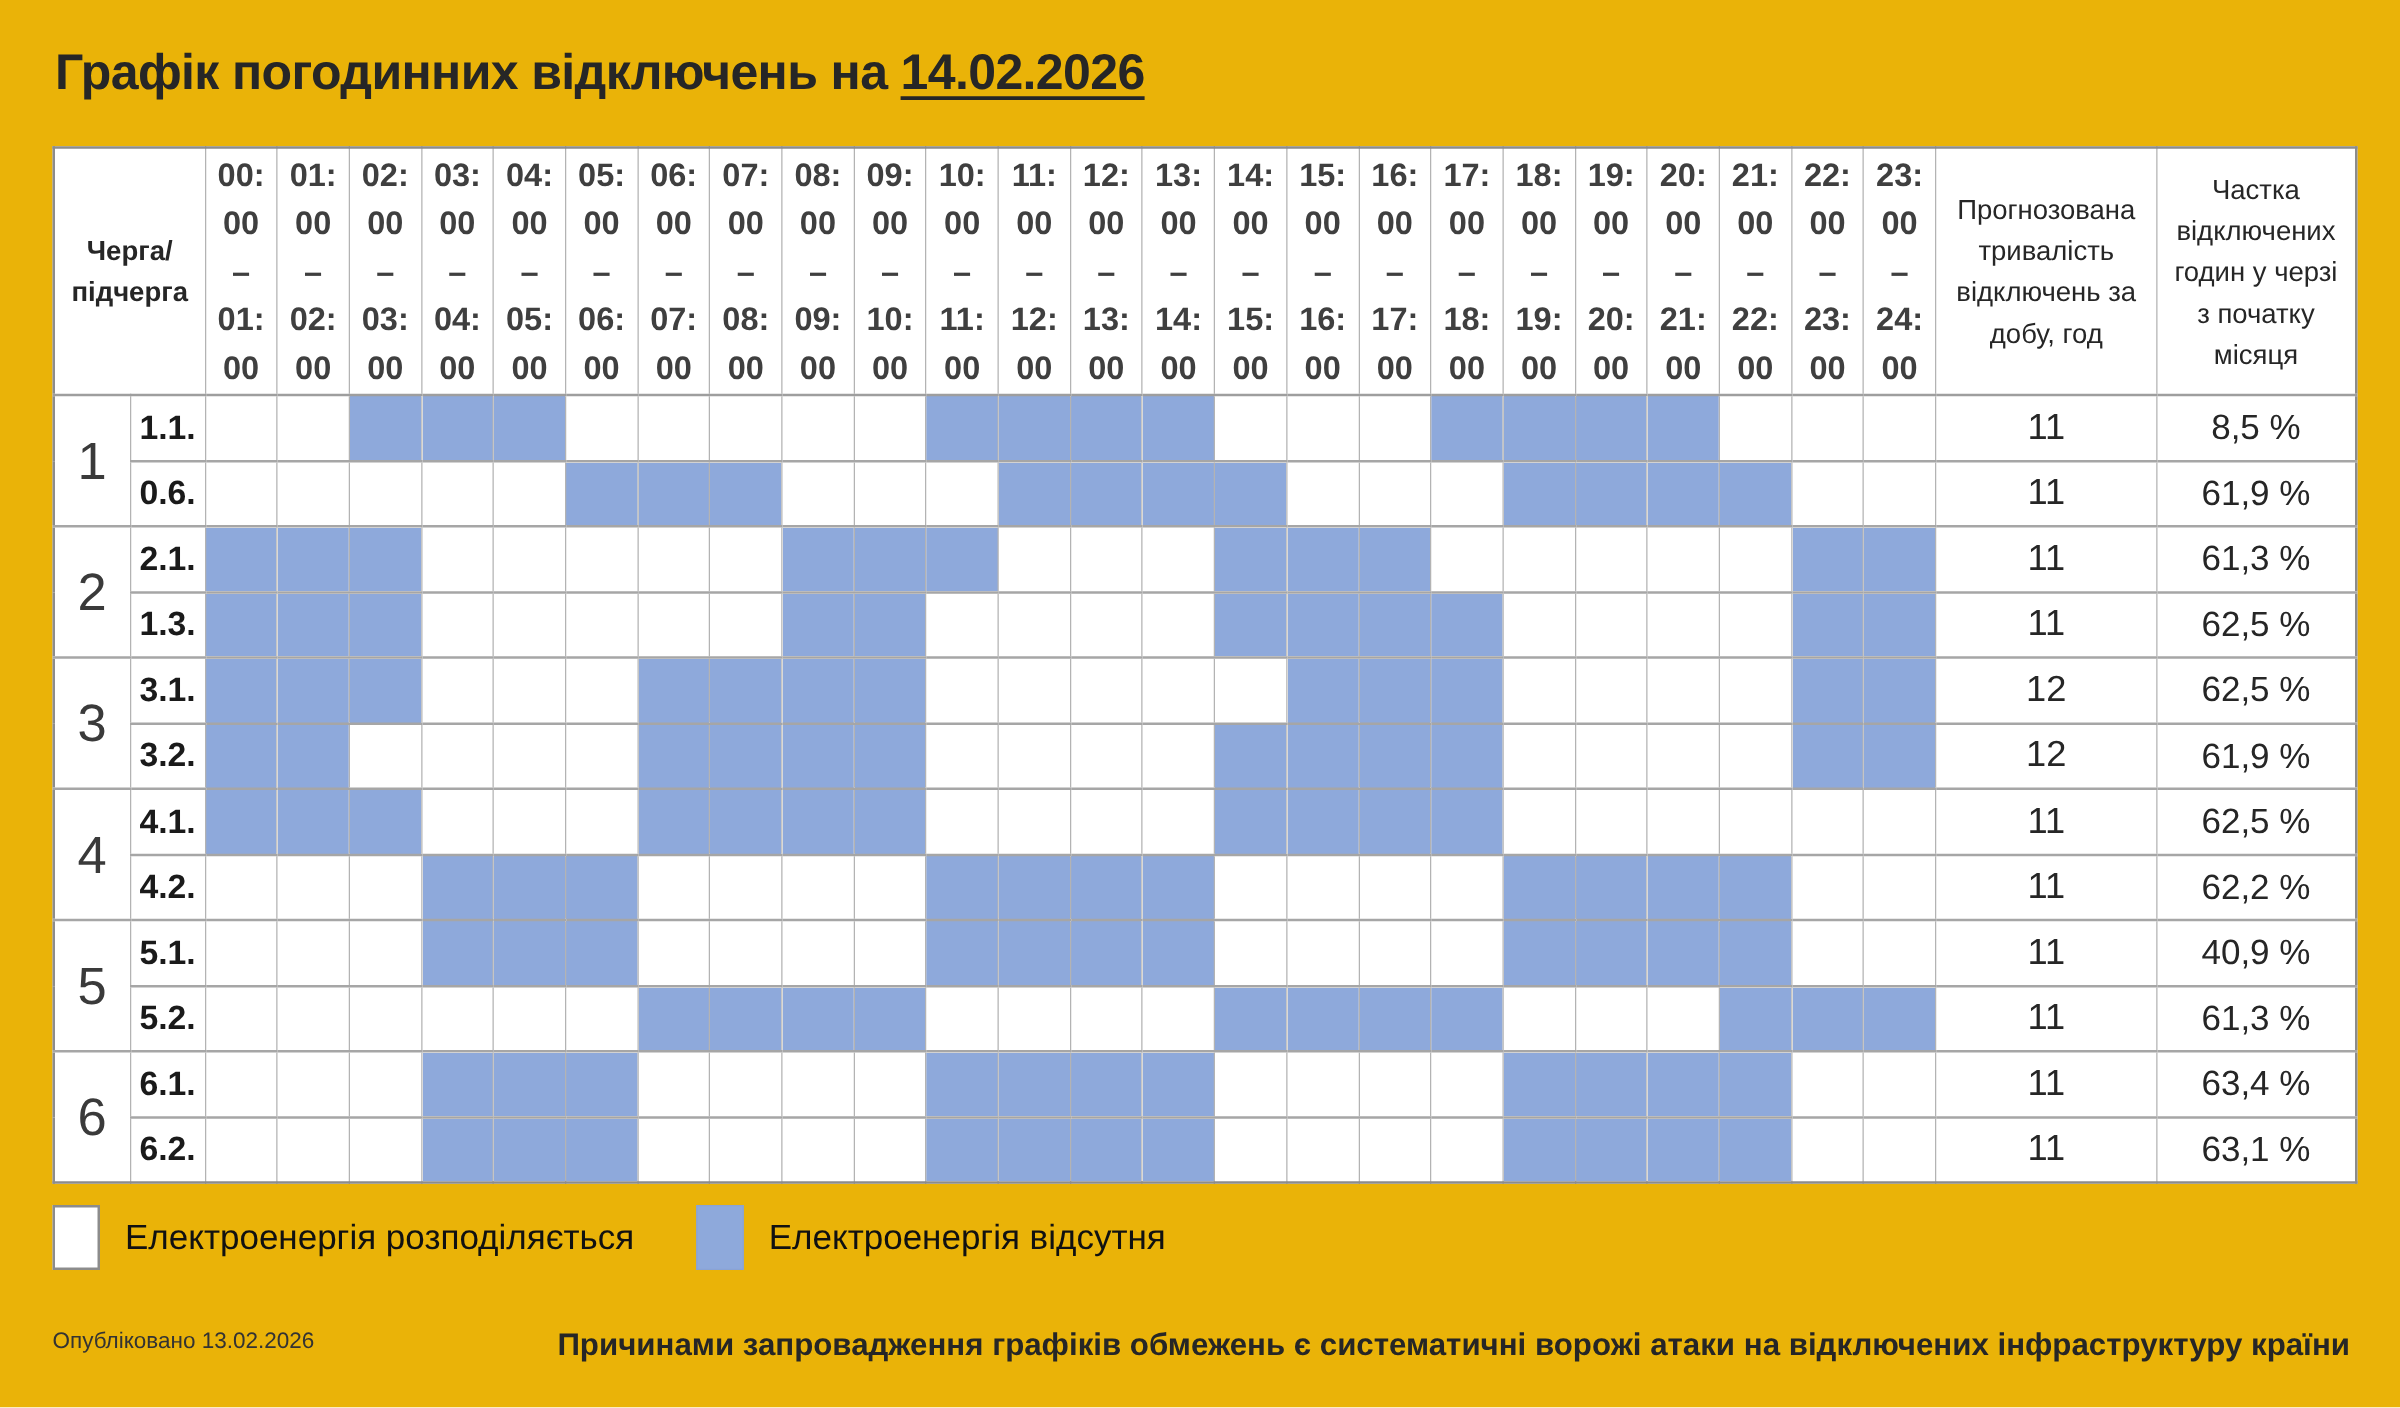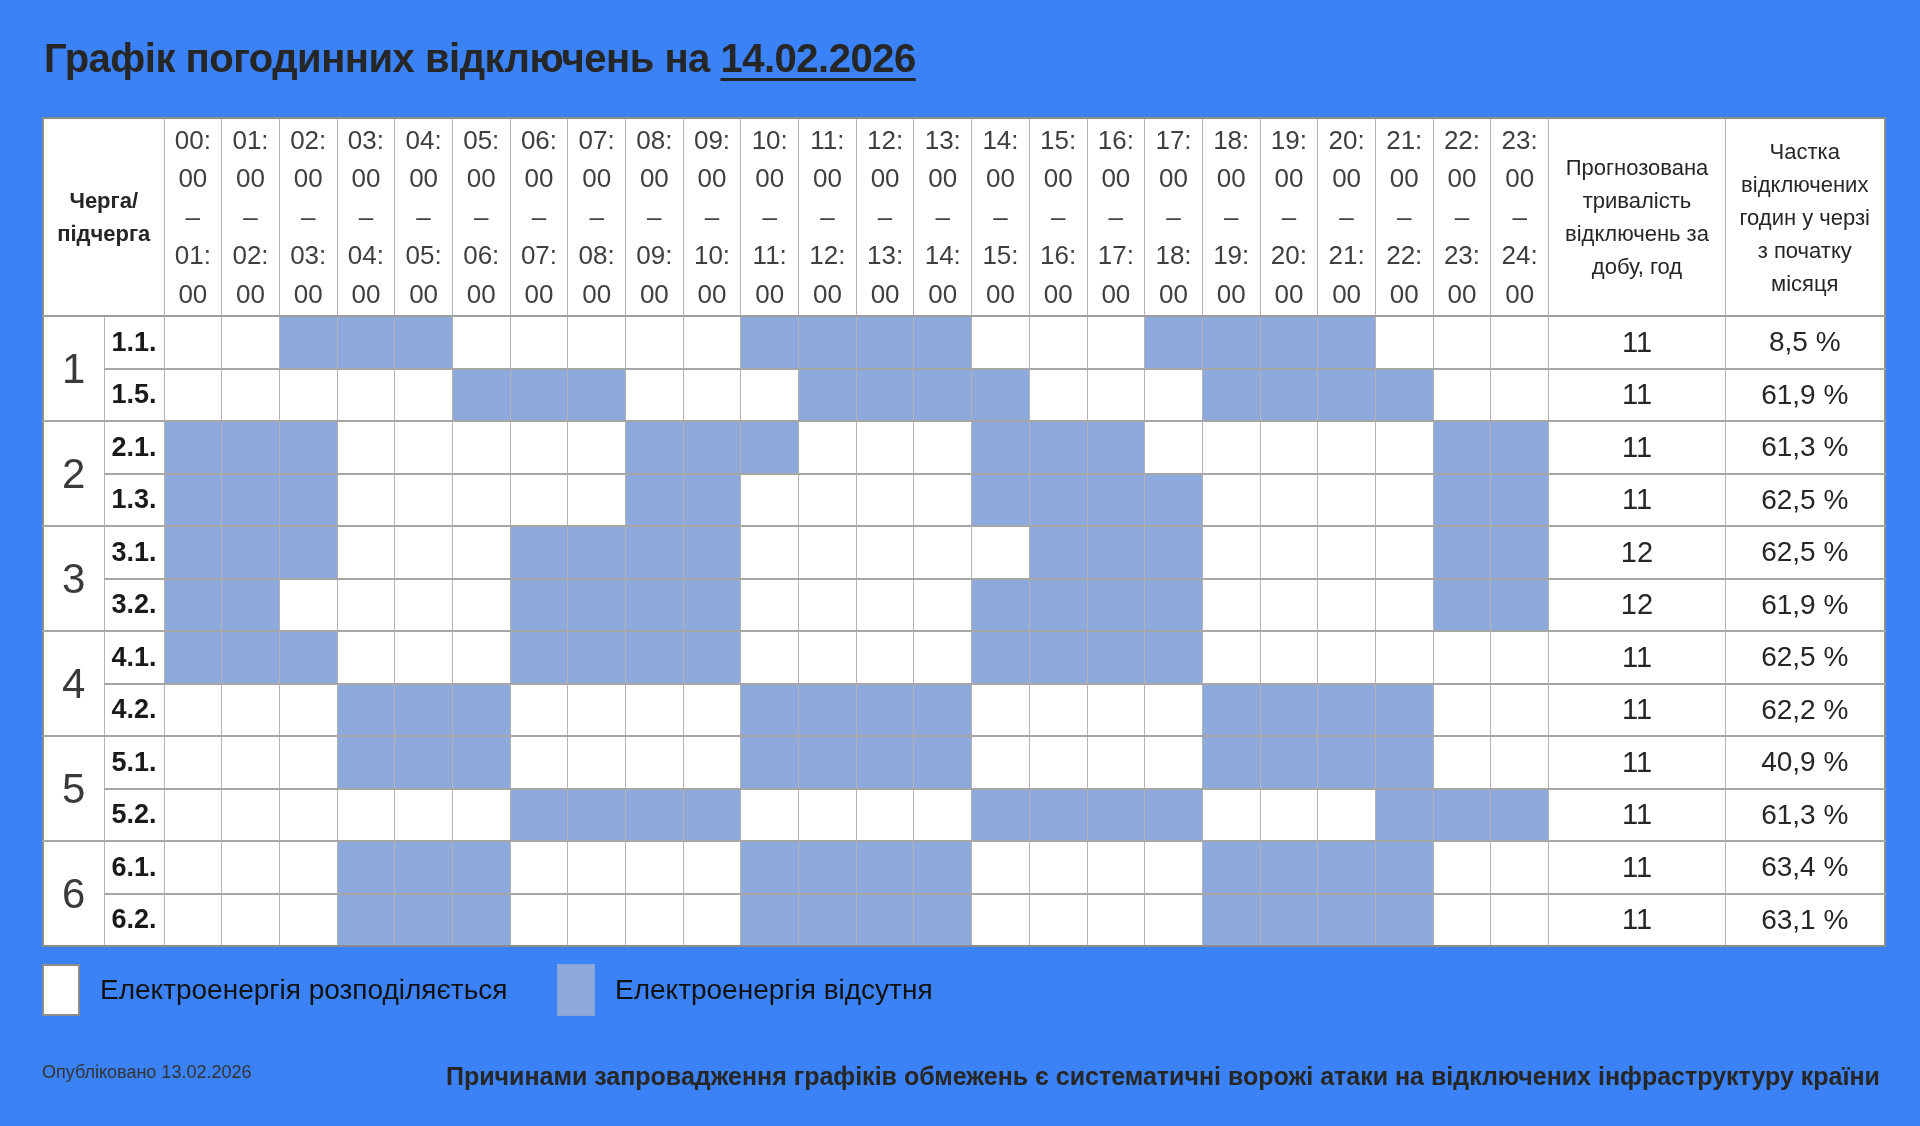--- a/index.html
+++ b/index.html
@@ -1,33 +1,33 @@
 <!DOCTYPE html>
 <html lang="uk"><head>
 <meta charset="utf-8">
 <style>
   * { margin:0; padding:0; box-sizing:border-box; }
   html,body { background:#ffffff; }
   body { font-family:"Liberation Sans", sans-serif; }
-  .page { position:relative; width:1920px; height:1126px; background:#3b82f6; overflow:hidden; }
+  .page { position:relative; width:1920px; height:1126px; background:#eab308; overflow:hidden; }
 
   
   .title { position:absolute; left:44px; top:36px; font-size:40px; font-weight:bold; color:#262626; letter-spacing:-0.5px; }
   .title .date { text-decoration:underline; text-decoration-thickness:3px; text-underline-offset:6px; }
 
   
   table.sched { position:absolute; left:42px; top:117px; border-collapse:collapse; table-layout:fixed; background:#ffffff; border:2px solid #8c8c8c; }
   table.sched th, table.sched td { border:1px solid #b3b3b3; overflow:hidden; }
   table.sched thead th { border-bottom:2px solid #9e9e9e; }
   table.sched tbody td { border-top:2px solid #a6a6a6; }
   table.sched thead tr { height:198px; }
   table.sched tbody tr { height:52.5px; }
 
   th.th-corner { font-size:22px; font-weight:bold; color:#262626; text-align:center; vertical-align:middle; white-space:pre-line; line-height:1.5; }
-  th.th-hour { font-size:26px; font-weight:normal; color:#3f3f3f; text-align:center; vertical-align:middle; white-space:pre-line; line-height:1.48; padding:0; }
+  th.th-hour { font-size:26px; font-weight:bold; color:#3f3f3f; text-align:center; vertical-align:middle; white-space:pre-line; line-height:1.48; padding:0; }
   th.th-dur, th.th-share { font-size:22px; font-weight:normal; color:#262626; text-align:center; vertical-align:middle; line-height:1.5; padding:0 6px; }
 
   td.td-queue { font-size:42px; font-weight:normal; color:#3a3a3a; text-align:center; vertical-align:middle; background:#ffffff; }
   td.td-sub { font-size:27px; font-weight:bold; color:#1a1a1a; text-align:left; vertical-align:middle; padding-left:7px; background:#ffffff; }
   td.td-cell { background:#ffffff; }
   td.td-dur { font-size:29px; color:#262626; text-align:center; vertical-align:middle; }
   td.td-share { font-size:28px; color:#262626; text-align:center; vertical-align:middle; }
 
   
   .legend { position:absolute; left:42px; top:962px; width:1840px; height:56px; }
@@ -236,21 +236,21 @@
           <td class="td-cell" style="background: rgb(142, 169, 219);"></td>
           <td class="td-cell" style="background: rgb(142, 169, 219);"></td>
           <td class="td-cell" style="background: rgb(142, 169, 219);"></td>
           <td class="td-cell"></td>
           <td class="td-cell"></td>
           <td class="td-cell"></td>
           <td class="td-dur">11</td>
           <td class="td-share">8,5 %</td>
         </tr>
         <tr>
-          <td class="td-sub">1.5.</td>
+          <td class="td-sub">0.6.</td>
           <td class="td-cell"></td>
           <td class="td-cell"></td>
           <td class="td-cell"></td>
           <td class="td-cell"></td>
           <td class="td-cell"></td>
           <td class="td-cell" style="background: rgb(142, 169, 219);"></td>
           <td class="td-cell" style="background: rgb(142, 169, 219);"></td>
           <td class="td-cell" style="background: rgb(142, 169, 219);"></td>
           <td class="td-cell"></td>
           <td class="td-cell"></td>

